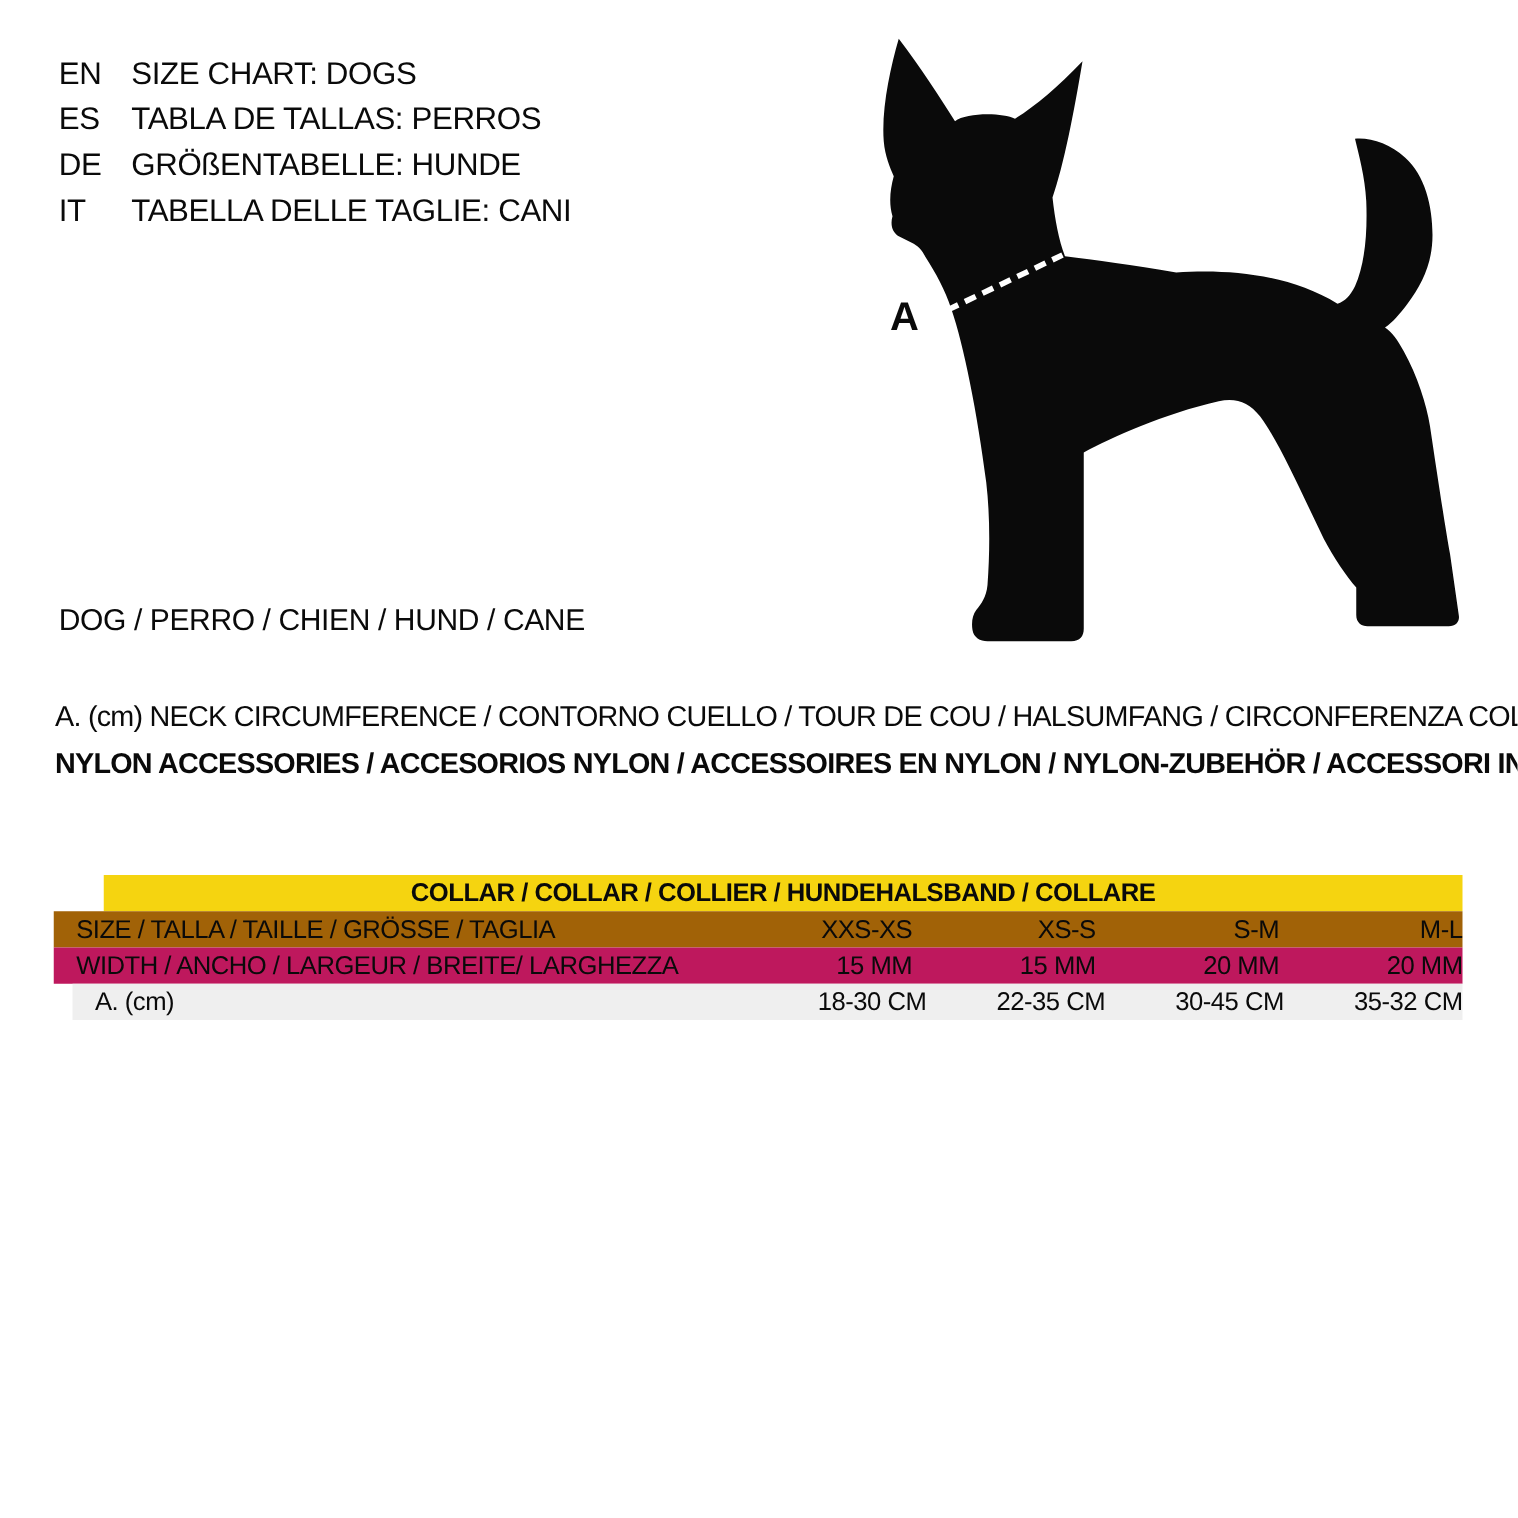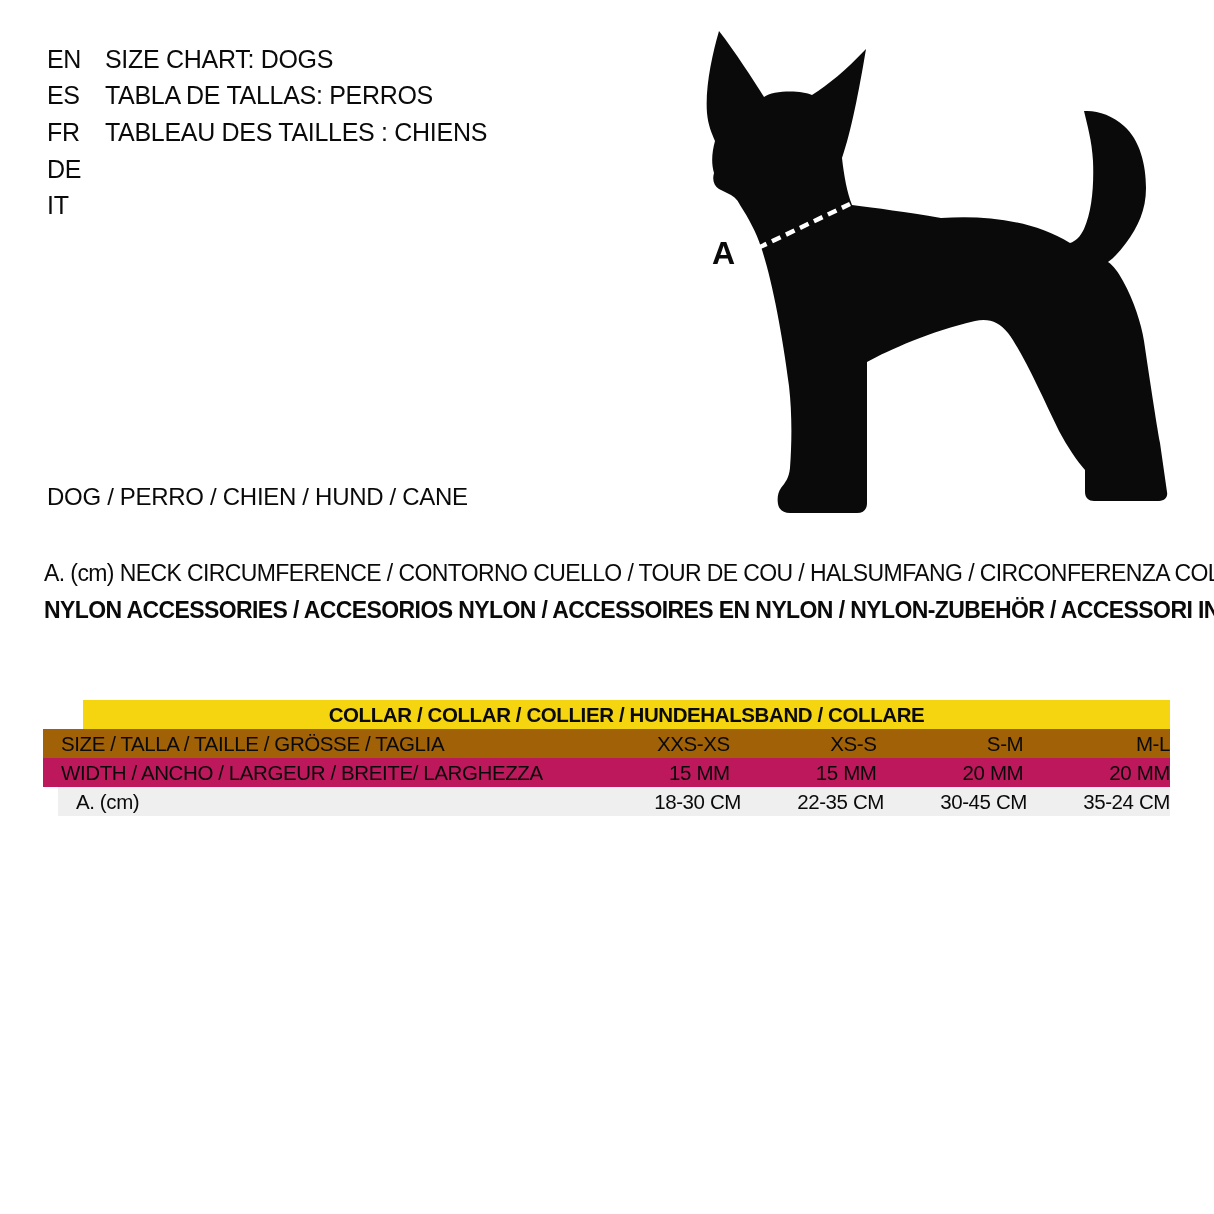--- a/index.html
+++ b/index.html
@@ -37,28 +37,26 @@
   <div class="lang-block">
     <div class="lang-row">
       <span class="lang-code">EN</span>
       <span class="lang-title">SIZE CHART: DOGS</span>
     </div>
     <div class="lang-row">
       <span class="lang-code">ES</span>
       <span class="lang-title">TABLA DE TALLAS: PERROS</span>
     </div>
     <div class="lang-row">
-      <span class="lang-code">FR</span>
-      <span class="lang-title">TABLEAU DES TAILLES : CHIENS</span>
-    </div>
-    <div class="lang-row">
       <span class="lang-code">DE</span>
+      <span class="lang-title">GRÖßENTABELLE: HUNDE</span>
     </div>
     <div class="lang-row">
       <span class="lang-code">IT</span>
+      <span class="lang-title">TABELLA DELLE TAGLIE: CANI</span>
     </div>
   </div>
 
   <svg class="dog-svg" width="1214" height="1214" viewBox="0 0 1214 1214" aria-hidden="true">
     <path fill="#0a0a0a" d="
       M719,31
       C712,55 705,88 707,113
       C708,125 712,134 715,141
       C712,152 711,163 714,173
       C712,180 714,186 719,189
@@ -125,17 +123,17 @@
       <span class="tcell-val">15 MM</span>
       <span class="tcell-val">15 MM</span>
       <span class="tcell-val">20 MM</span>
       <span class="tcell-val">20 MM</span>
     </div>
     <div class="trow trow-acm">
       <span class="tcell-label">A. (cm)</span>
       <span class="tcell-val">18-30 CM</span>
       <span class="tcell-val">22-35 CM</span>
       <span class="tcell-val">30-45 CM</span>
-      <span class="tcell-val">35-24 CM</span>
+      <span class="tcell-val">35-32 CM</span>
     </div>
   </div>
 
 </div>
 
 </body></html>

